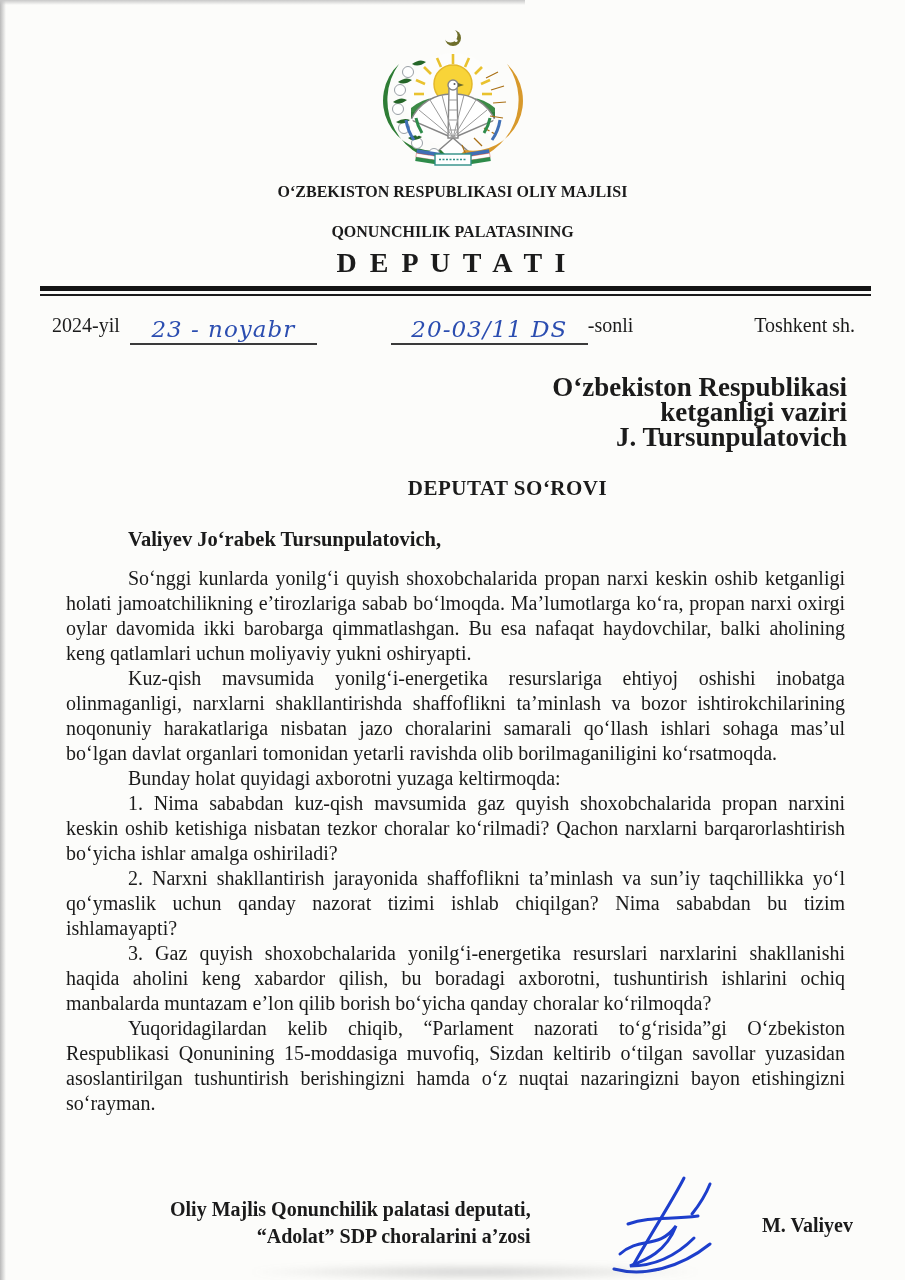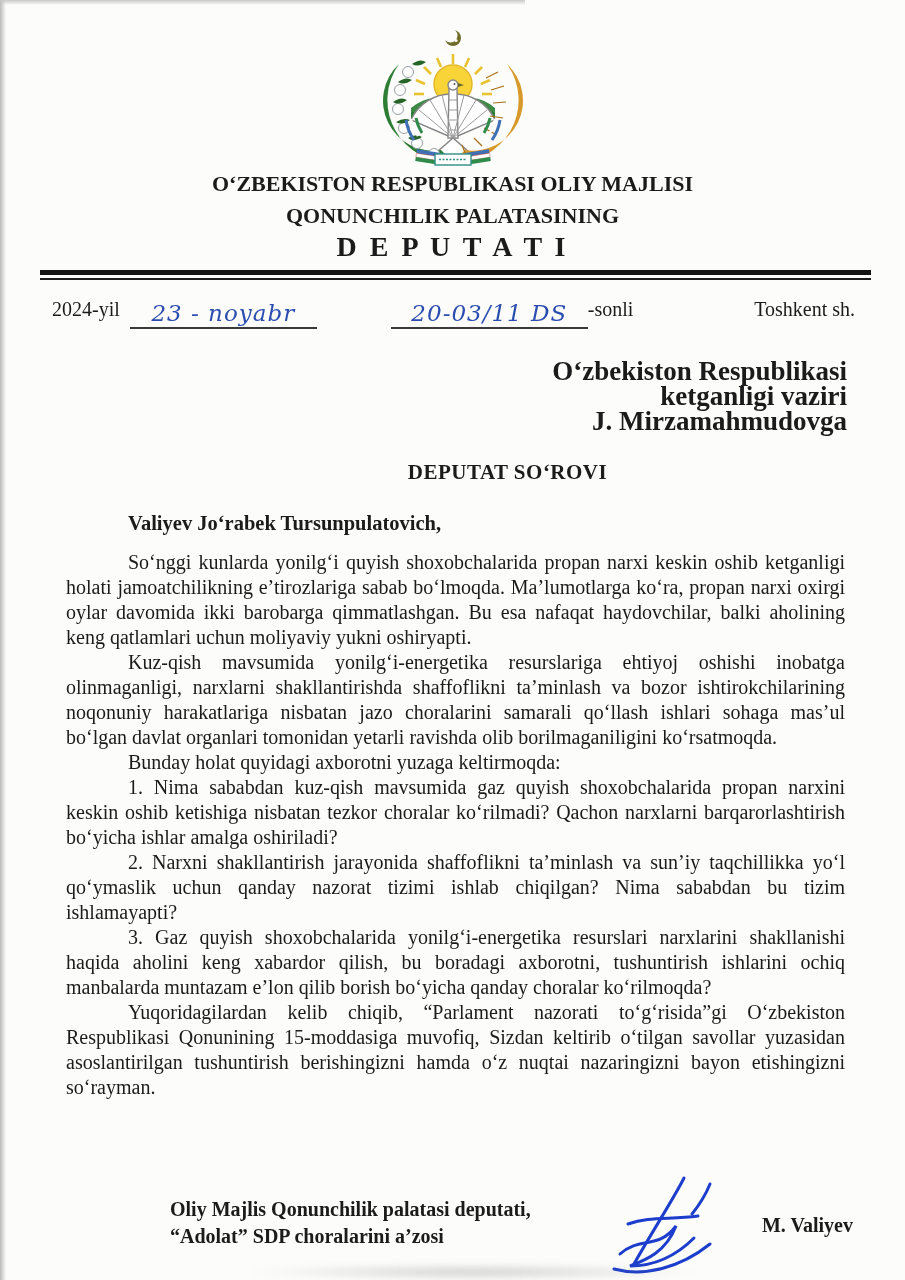--- a/index.html
+++ b/index.html
@@ -6,40 +6,40 @@
   .page{
     position:relative;width:905px;height:1280px;margin:0 auto;
     background:#fcfcfa;overflow:hidden;color:#1b1b1b;
     font-family:"Liberation Serif","DejaVu Serif",serif;
   }
   .edge-left{position:absolute;left:0;top:0;bottom:0;width:6px;
     background:linear-gradient(to right,#b9b9b9,rgba(190,190,190,0));}
   .edge-top{position:absolute;left:0;top:0;height:5px;width:58%;
     background:linear-gradient(to bottom,#c8c8c8,rgba(200,200,200,0));}
   .emblem-wrap{display:flex;justify-content:center;padding-top:24px;}
-  .org{ text-align:center;font-weight:bold;font-size:22px;line-height:28px;margin-top:4px;}
+  .org{ text-align:center;font-weight:bold;font-size:16px;line-height:28px;margin-top:12px;}
   .org-deputati{font-size:28px;letter-spacing:3px;margin-top:3px;}
   .rule{margin:9px 34px 0 40px;height:3px;
     border-top:5px solid #141414;border-bottom:2px solid #1c1c1c;}
   .meta{display:flex;padding:18px 50px 0 52px;font-size:20px;}
   .hand{font-family:"DejaVu Serif","Liberation Serif",serif;font-style:italic;
     color:#2b4db0;font-size:23px;letter-spacing:1px;}
   .u-line{display:inline-block;text-align:center;border-bottom:2px solid #3a3a3a;
     padding:0 6px 1px 6px;margin-left:10px;transform:translateY(2px);}
   .u-date{min-width:175px;}
   .u-num{min-width:185px;margin-left:74px;}
   .meta-city{margin-left:auto;}
   .addressee{margin:32px 58px 0 4px;text-align:right;font-weight:bold;
     font-size:27px;line-height:25px;}
   .doc-title{margin-top:26px;text-align:center;font-weight:bold;font-size:21px;
     position:relative;left:55px;letter-spacing:0.5px;}
   .salutation{margin:27px 0 0 128px;font-weight:bold;font-size:20.5px;}
   .body{margin:15px 60px 0 66px;font-size:20px;line-height:25px;text-align:justify;}
   .body p{margin:0;text-indent:62px;}
-  .sig{position:absolute;top:1192px;left:0;right:0;height:88px;font-weight:bold;font-size:20px;}
+  .sig{position:absolute;top:1192px;left:0;right:0;height:88px;font-weight:bold;font-size:20px;text-align:right;}
   .sig-left{position:absolute;left:170px;top:4px;line-height:27px;}
   .sig-scribble{position:absolute;left:598px;top:-18px;}
   .sig-name{position:absolute;right:52px;top:22px;}
   .smudge{position:absolute;left:250px;bottom:0;width:450px;height:16px;
     background:radial-gradient(ellipse at center,rgba(110,110,110,.30),rgba(110,110,110,0) 72%);
     filter:blur(3px);}
 </style>
 </head>
 <body>
 
@@ -160,21 +160,21 @@
     <span>2024-yil</span>
     <span class="u-line u-date hand">23 - noyabr</span>
     <span class="u-line u-num hand">20-03/11 DS</span>
     <span>-sonli</span>
     <span class="meta-city">Toshkent sh.</span>
   </div>
 
   <div class="addressee">
     <div>O‘zbekiston Respublikasi</div>
     <div>ketganligi vaziri</div>
-    <div>J. Mirzamahmudovga</div>
+    <div>J. Tursunpulatovich</div>
   </div>
 
   <div class="doc-title">DEPUTAT SO‘ROVI</div>
 
   <div class="salutation">Valiyev Jo‘rabek Tursunpulatovich,</div>
 
   <div class="body">
     <p>So‘nggi kunlarda yonilg‘i quyish shoxobchalarida propan narxi keskin oshib ketganligi holati jamoatchilikning e’tirozlariga sabab bo‘lmoqda. Ma’lumotlarga ko‘ra, propan narxi oxirgi oylar davomida ikki barobarga qimmatlashgan. Bu esa nafaqat haydovchilar, balki aholining keng qatlamlari uchun moliyaviy yukni oshiryapti.</p>
     <p>Kuz-qish mavsumida yonilg‘i-energetika resurslariga ehtiyoj oshishi inobatga olinmaganligi, narxlarni shakllantirishda shaffoflikni ta’minlash va bozor ishtirokchilarining noqonuniy harakatlariga nisbatan jazo choralarini samarali qo‘llash ishlari sohaga mas’ul bo‘lgan davlat organlari tomonidan yetarli ravishda olib borilmaganiligini ko‘rsatmoqda.</p>
     <p>Bunday holat quyidagi axborotni yuzaga keltirmoqda:</p>

